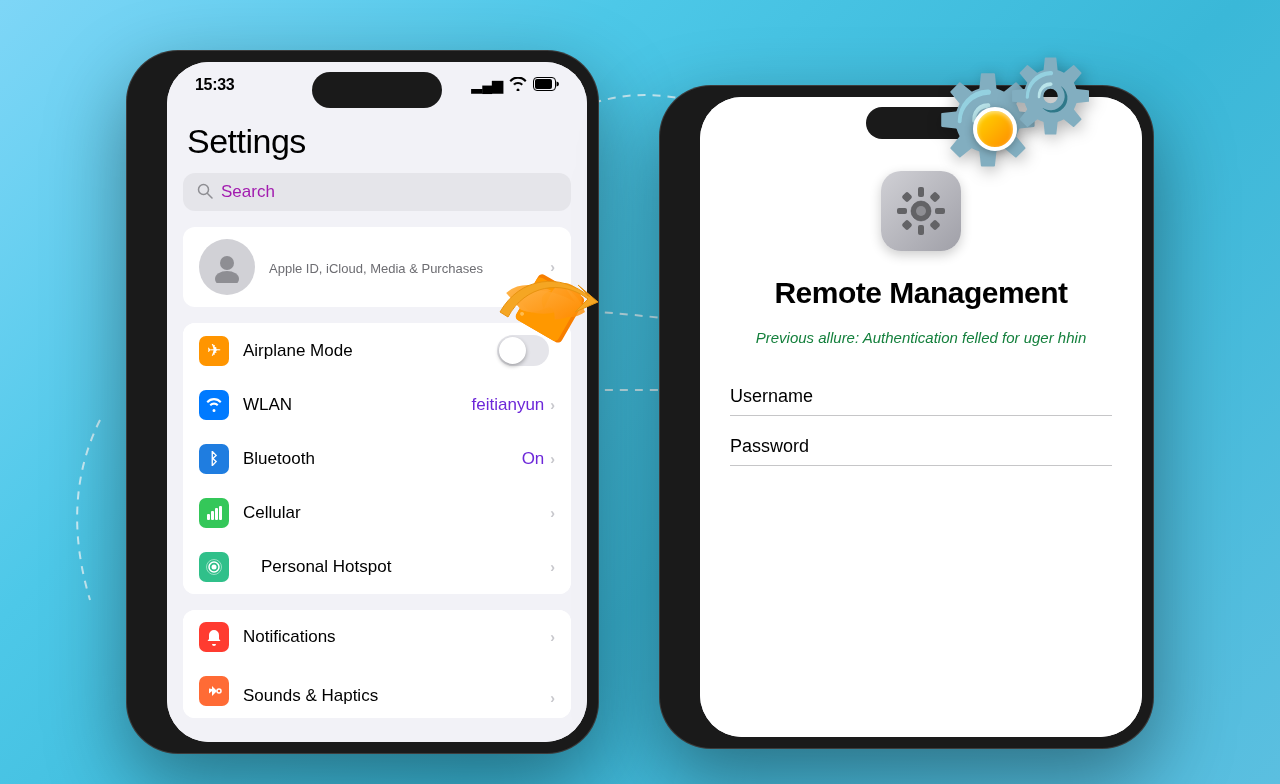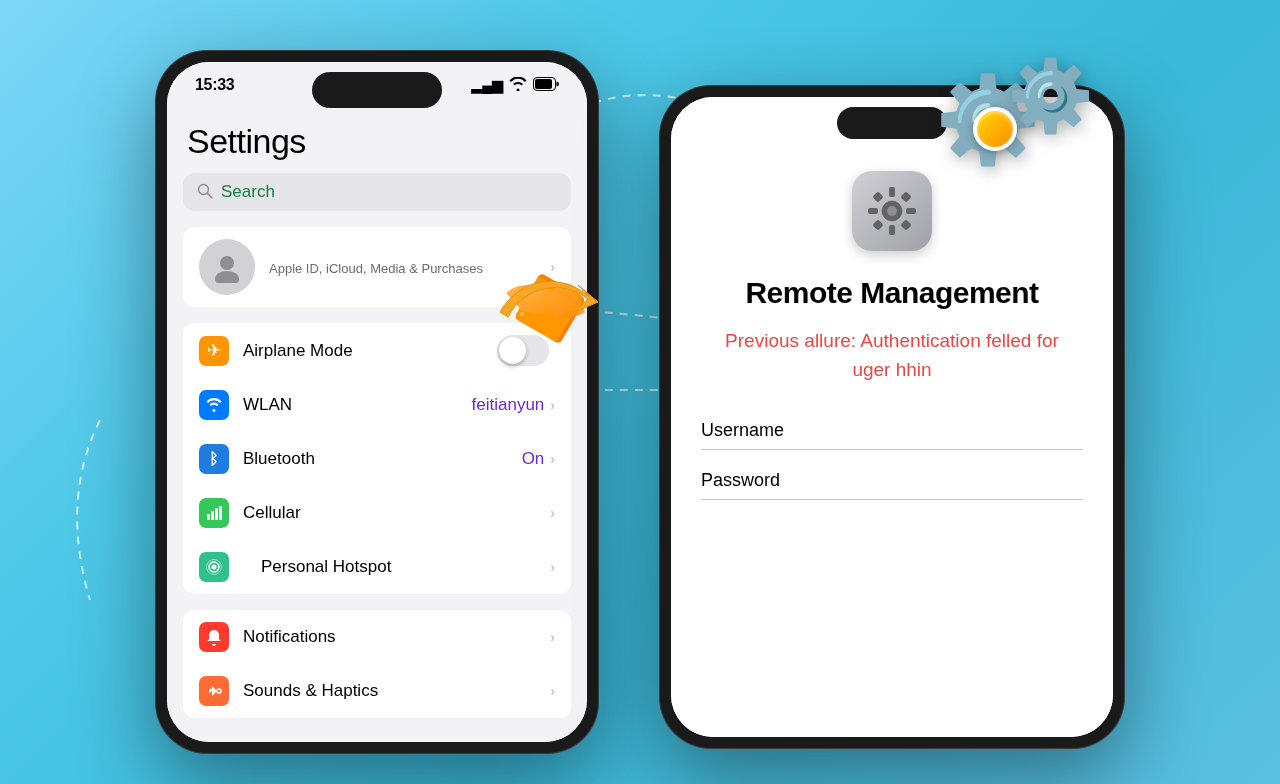--- a/index.html
+++ b/index.html
@@ -64,20 +64,21 @@
       padding: 12px;
       box-shadow: 0 30px 80px rgba(0,0,0,0.4), inset 0 0 0 1px rgba(255,255,255,0.15);
       position: relative;
       z-index: 5;
     }
     .phone-inner {
       background: #f2f2f7;
       border-radius: 42px;
       overflow: hidden;
       position: relative;
+      margin-left: 29px;
     }
     .phone-left { width: 420px; height: 680px; }
     .phone-right { width: 442px; height: 640px; }
 
     .phone-screen {
       width: 100%;
       height: 100%;
       display: flex;
       flex-direction: column;
       overflow: hidden;
@@ -133,21 +134,21 @@
       padding: 9px 14px;
       display: flex;
       align-items: center;
       gap: 8px;
     }
     .search-icon-inner {
       color: #8e8e93;
       font-size: 15px;
     }
     .search-text {
-      color: #15803d;
+      color: #a21caf;
       font-size: 17px;
     }
 
     
     .settings-list {
       background: #fff;
       border-radius: 12px;
       margin: 0 16px 16px;
       overflow: hidden;
     }
@@ -293,26 +294,27 @@
     .remote-title {
       font-size: 30px;
       font-weight: 700;
       color: #000;
       text-align: center;
       line-height: 1.2;
       margin-bottom: 16px;
       letter-spacing: -0.5px;
     }
     .remote-subtitle {
-      font-size: 19px;
-      color: #ef4444;
+      font-size: 15px;
+      color: #15803d;
       text-align: center;
       line-height: 1.5;
       margin-bottom: 36px;
       padding: 0 10px;
+      font-style: italic;
     }
     .form-field {
       width: 100%;
       margin-bottom: 10px;
     }
     .field-label {
       font-size: 18px;
       font-weight: 500;
       color: #000;
       padding-bottom: 8px;
@@ -481,21 +483,21 @@
             <div class="settings-item">
               <div class="settings-icon icon-red">
                 <svg width="16" height="17" viewBox="0 0 16 17">
                     <path d="M8 1a5 5 0 00-5 5v4l-1.5 2H14.5L13 10V6a5 5 0 00-5-5zm0 16a2 2 0 002-2H6a2 2 0 002 2z" fill="#fff"></path>
                   </svg>
               </div>
               <span class="settings-label">Notifications</span>
               <span class="chevron">›</span>
             </div>
 
-            <div class="settings-item" style="border-bottom:none;">
+            <div class="settings-item" style="border-bottom:none;align-items:flex-end;">
               <div class="settings-icon icon-orange-red">
                 <svg width="16" height="16" viewBox="0 0 16 16">
                     <path d="M3 5.5v5l3-2.5v-2L3 5.5zM6 3l5 5-5 5V3z" fill="#fff"></path>
                     <circle cx="13" cy="8" r="2" stroke="#fff" stroke-width="1.5" fill="none"></circle>
                   </svg>
               </div>
               <span class="settings-label">Sounds &amp; Haptics</span>
               <span class="chevron">›</span>
             </div>
           </div>

